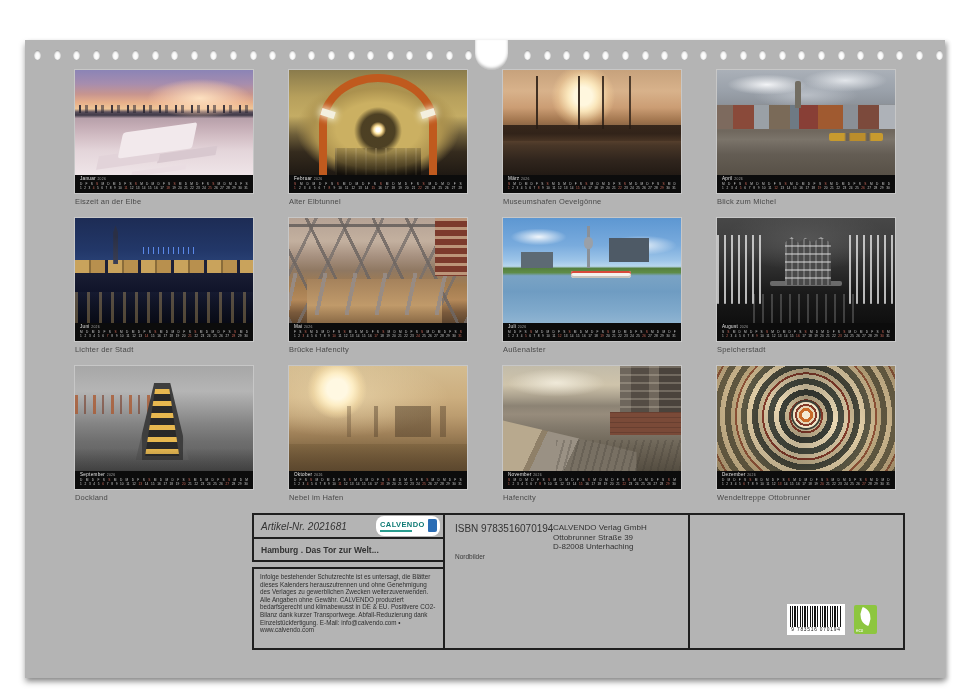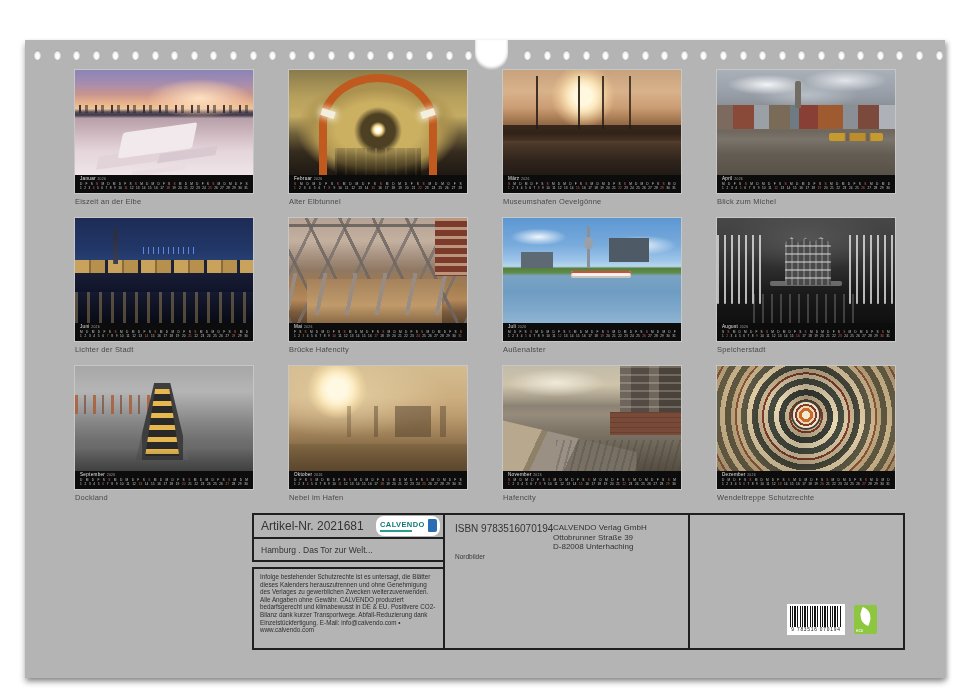--- a/index.html
+++ b/index.html
@@ -165,22 +165,22 @@
     repeating-radial-gradient(circle at 50% 48%, #ead9b4 0 5px, #474b40 5px 11px, #d9c8a4 11px 15px, #833a2a 15px 17px, #c9b894 17px 21px, #3c4038 21px 27px);}
   .ph-12::after{left:0;right:0;top:0;bottom:0;
     background:radial-gradient(circle at 50% 48%, transparent 0 40%, rgba(160,130,80,.35) 70%, rgba(120,95,60,.5) 100%);}
   .ph-12 .fx1{left:50%;top:47%;width:26px;height:26px;transform:translate(-50%,-50%);border-radius:50%;
     background:radial-gradient(circle, #f4ead2 0 4px, #c96a28 4px 7px, #e8d8b8 7px 9px, #833a2a 9px 11px, #f0e4c8 11px 13px);
     box-shadow:0 0 0 2px #3c4038;}
   
   .back-title{position:absolute;left:50px;top:474px;font-size:16px;line-height:21px;color:#4b4b4b;letter-spacing:.3px;}
   .ibox{position:absolute;box-sizing:border-box;border:2px solid #1f1f1f;}
   .boxA{left:227px;top:473px;width:193px;height:26px;display:flex;align-items:center;justify-content:space-between;padding:0 3px 0 7px;}
-  .boxA .art-no{font-size:12px;color:#333;}
-  .boxB{left:227px;top:497px;width:193px;height:25px;display:flex;align-items:center;padding:0 7px;}
+  .boxA .art-no{font-size:10px;color:#333;font-style:italic;}
+  .boxB{left:227px;top:497px;width:193px;height:25px;display:flex;align-items:center;padding:0 7px;font-weight:bold;}
   .boxB .t{font-size:8.5px;color:#333;}
   .boxC{left:227px;top:527px;width:193px;height:83px;padding:4px 6px;}
   .boxC .legal{font-size:6.3px;line-height:7.6px;color:#2e2e2e;}
   .boxD{left:418px;top:473px;width:462px;height:137px;}
   .boxD .vdiv{position:absolute;left:243px;top:0;bottom:0;width:2px;background:#1f1f1f;}
   .boxD .isbn{position:absolute;left:10px;top:8px;font-size:10px;color:#333;}
   .boxD .pub{position:absolute;left:108px;top:8px;font-size:8px;line-height:9.5px;color:#333;}
   .boxD .author{position:absolute;left:10px;top:38px;font-size:6.5px;color:#3a3a3a;}
   .calvendo-logo{width:64px;height:20px;background:#fff;border-radius:8px;position:relative;
     display:flex;flex-direction:column;justify-content:center;padding-left:4px;box-sizing:border-box;}
@@ -1174,21 +1174,21 @@
               <span>25</span>
               <span>26</span>
               <span class="sun">27</span>
               <span>28</span>
               <span>29</span>
               <span>30</span>
               <span>31</span>
             </div>
       </div>
     </div>
-    <div class="caption">Wendeltreppe Schutzrechte</div>
+    <div class="caption">Wendeltreppe Ottobrunner</div>
   </div>
 </div>
 
 
   <div class="ibox boxA">
     <span class="art-no">Artikel-Nr. 2021681</span>
     <span class="calvendo-logo">
       <span class="brand">CALVENDO</span>
       <span class="tag"></span>
       <span class="mark"></span>

